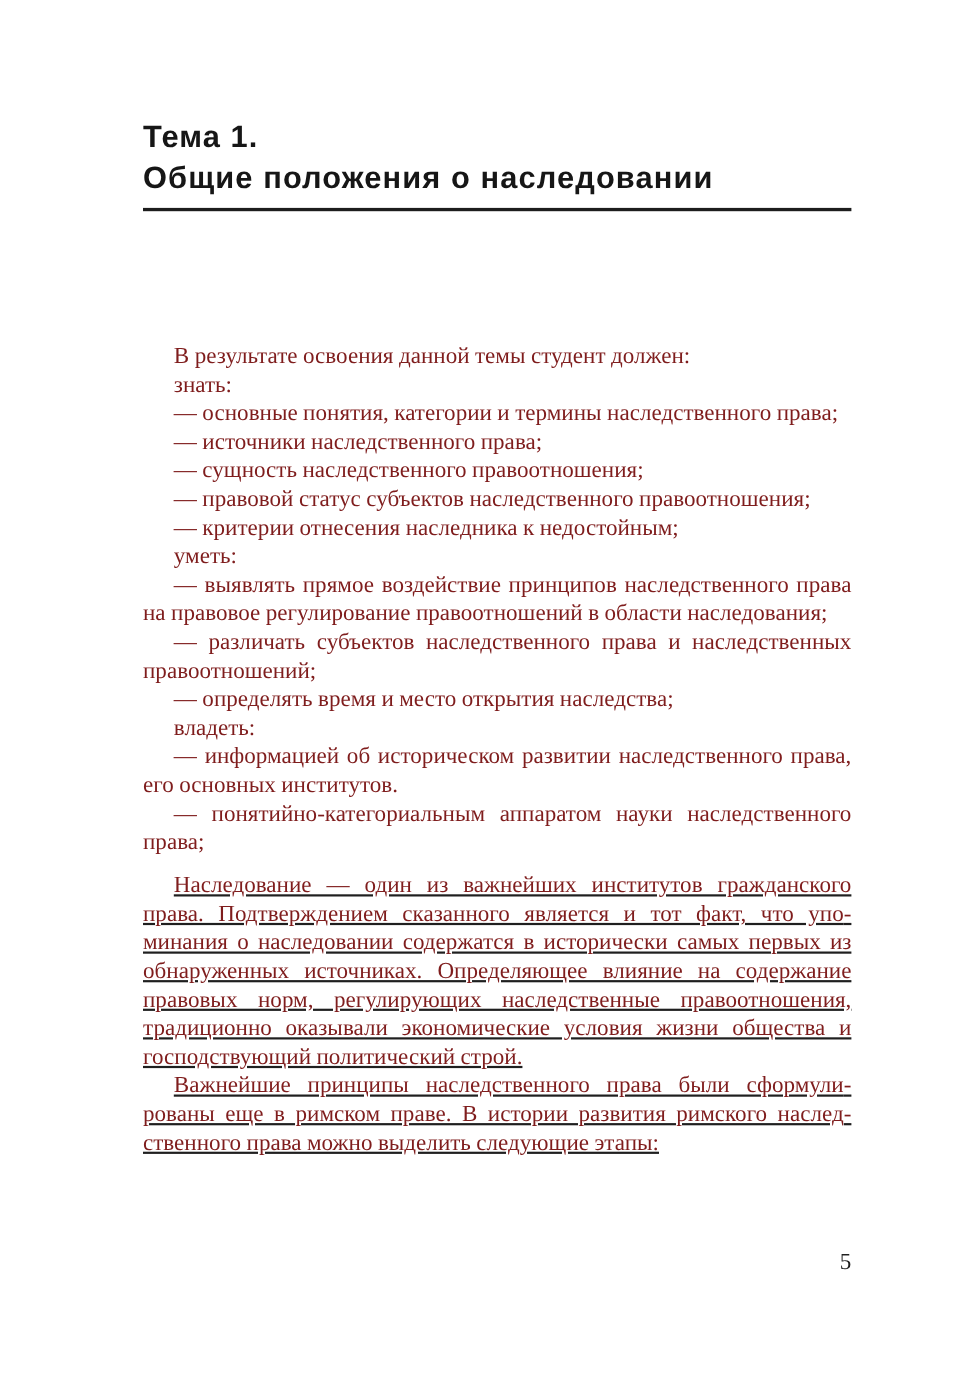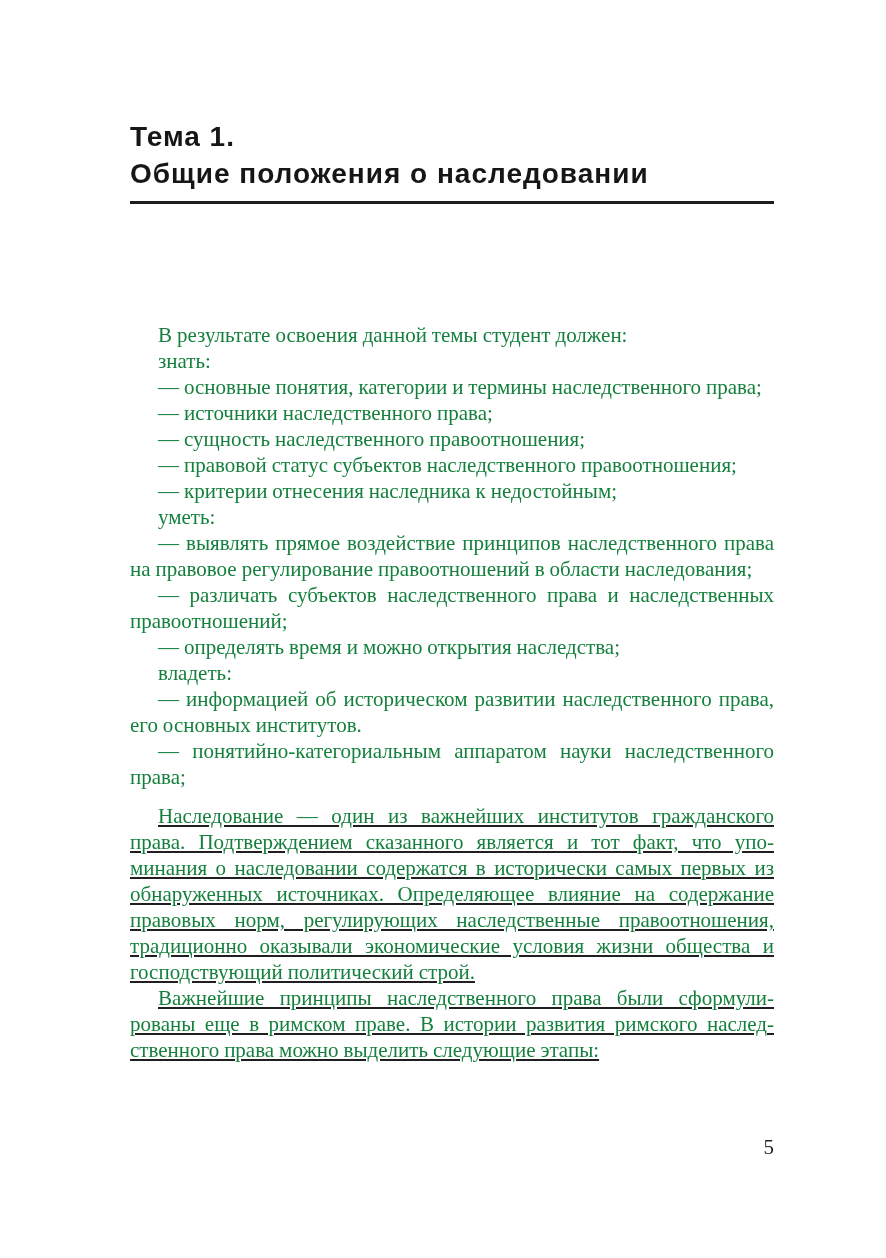--- a/index.html
+++ b/index.html
@@ -12,21 +12,21 @@
     width: 886px;
     height: 1258px;
     background: #ffffff;
     overflow: hidden;
     font-family: "Liberation Serif", serif;
     color: #1f1f1f;
   }
   .content {
     position: absolute;
     left: 130px;
-    top: 12px;
+    top: 0;
     width: 644px;
   }
   h1.chapter {
     margin: 0;
     padding-top: 106px;
     font-family: "Liberation Sans", sans-serif;
     font-weight: 700;
     font-size: 28px;
     line-height: 37px;
     letter-spacing: 1px;
@@ -46,21 +46,21 @@
     text-decoration: underline;
   }
   .body-p {
     margin: 0;
     font-size: 21px;
     line-height: 26px;
     text-align: justify;
     text-indent: 28px;
     word-spacing: -0.3px;
     hyphens: manual;
-    color: #15803d;
+    color: #7f1d1d;
   }
   .label {
   }
   .page-number {
     position: absolute;
     top: 1134px;
     left: 130px;
     width: 644px;
     text-align: right;
     font-size: 21px;
@@ -86,21 +86,21 @@
       <p class="body-p label">знать:</p>
       <p class="body-p">— основные понятия, категории и термины наследственного права;</p>
       <p class="body-p">— источники наследственного права;</p>
       <p class="body-p">— сущность наследственного правоотношения;</p>
       <p class="body-p">— правовой статус субъектов наследственного правоотношения;</p>
       <p class="body-p">— критерии отнесения наследника к недостойным;</p>
 
       <p class="body-p label">уметь:</p>
       <p class="body-p">— выявлять прямое воздействие принципов наследственного права на правовое регулирование правоотношений в области на­следования;</p>
       <p class="body-p">— различать субъектов наследственного права и наследственных правоотношений;</p>
-      <p class="body-p">— определять время и можно открытия наследства;</p>
+      <p class="body-p">— определять время и место открытия наследства;</p>
 
       <p class="body-p label">владеть:</p>
       <p class="body-p">— информацией об историческом развитии наследственного пра­ва, его основных институтов.</p>
       <p class="body-p">— понятийно-категориальным аппаратом науки наследствен­ного права;</p>
     </section>
 
     <section class="paras">
       <p class="body-p">Наследование — один из важнейших институтов гражданского права. Подтверждением сказанного является и тот факт, что упо­минания о наследовании содержатся в исторически самых первых из обнаруженных источниках. Определяющее влияние на содержа­ние правовых норм, регулирующих наследственные правоотноше­ния, традиционно оказывали экономические условия жизни обще­ства и господствующий политический строй.</p>
       <p class="body-p">Важнейшие принципы наследственного права были сформули­рованы еще в римском праве. В истории развития римского наслед­ственного права можно выделить следующие этапы:</p>
     </section>

